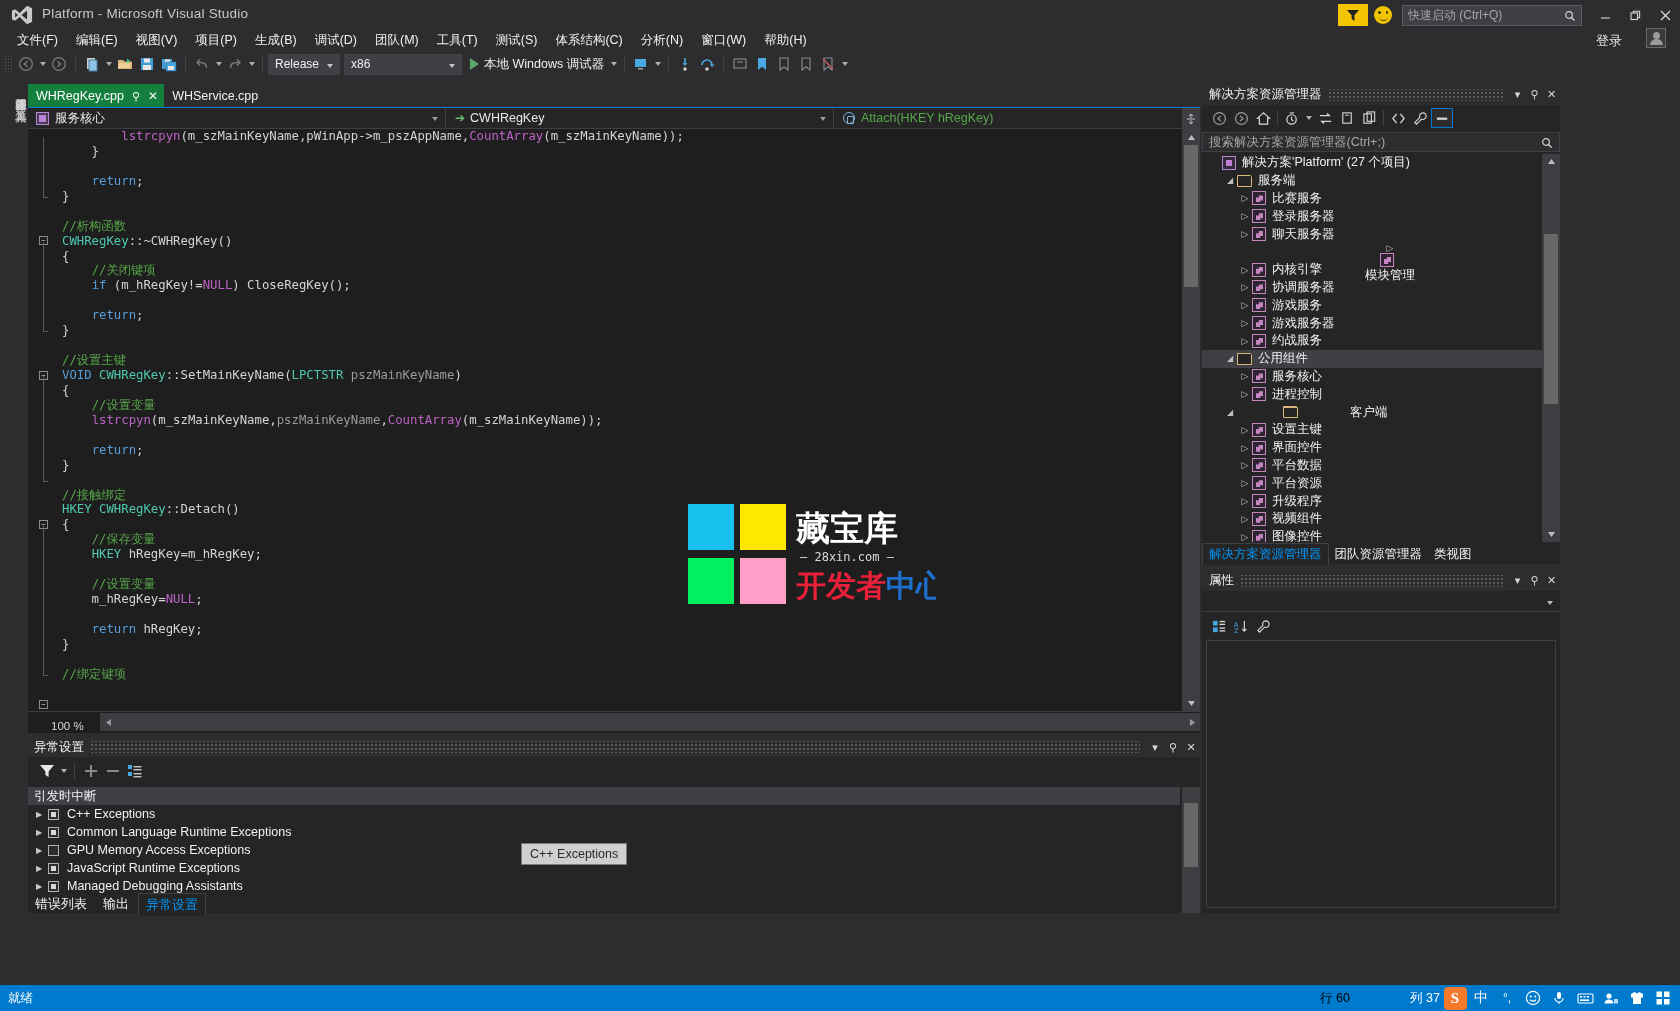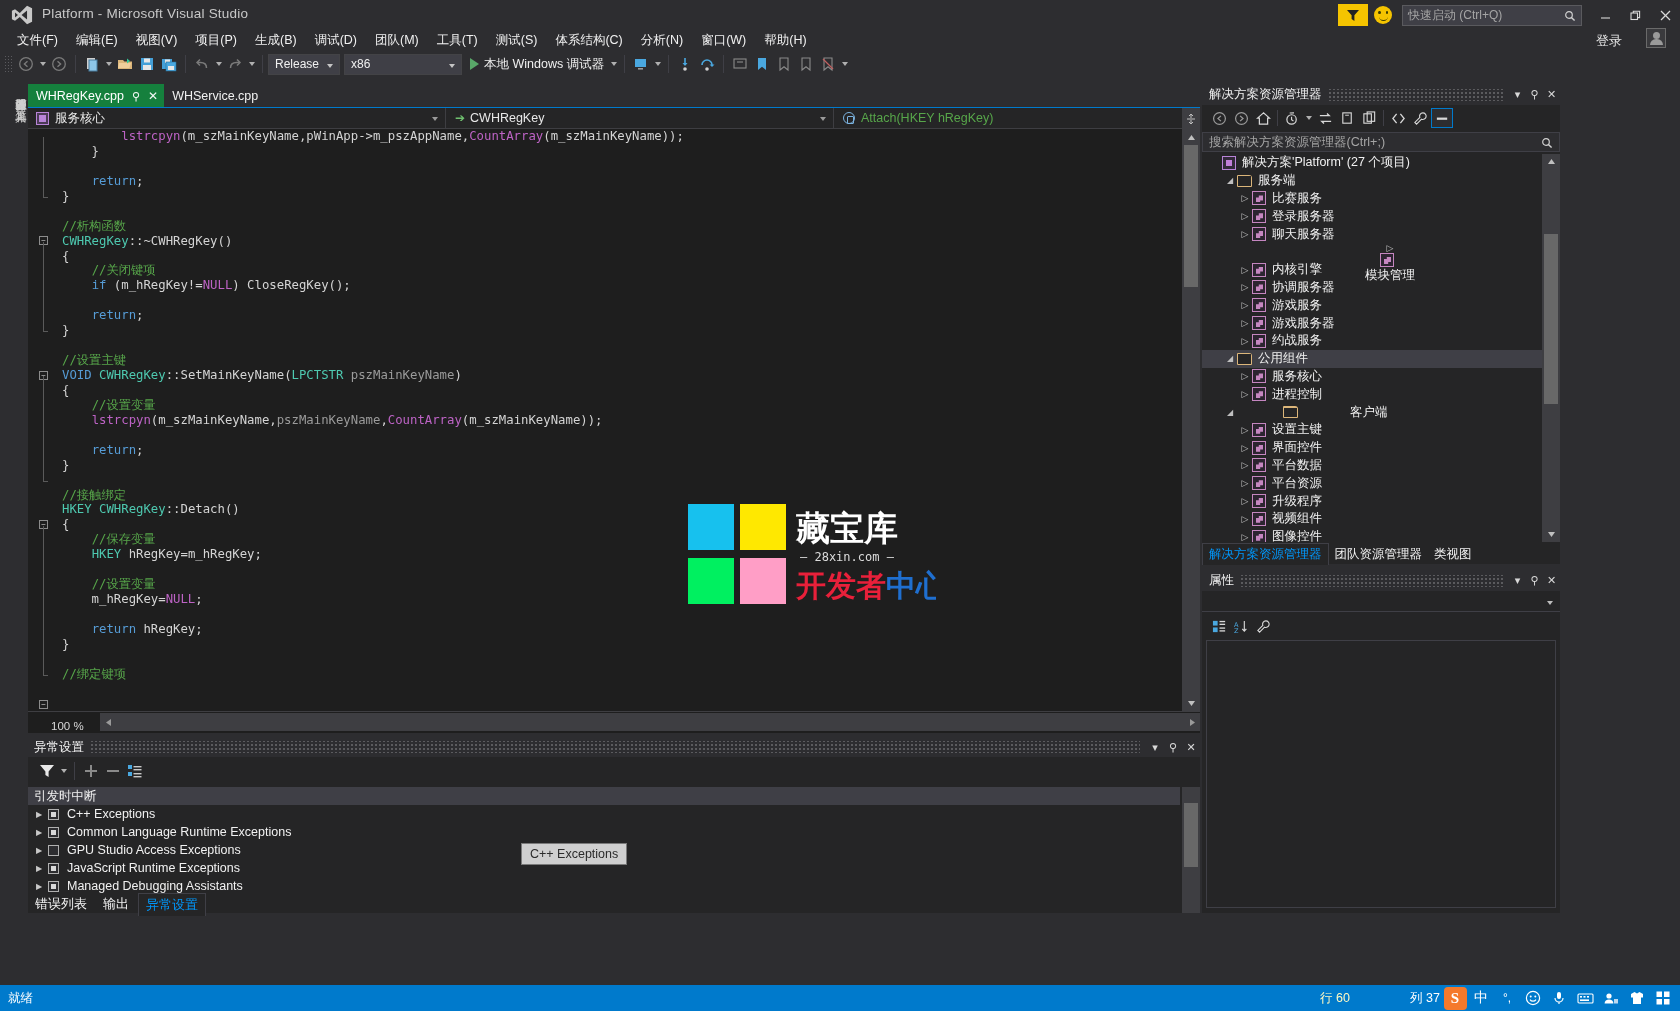--- a/index.html
+++ b/index.html
@@ -178,21 +178,21 @@
   .pr-combo { position:absolute; left:0; top:22px; width:358px; height:20px; background:#252526; border-bottom:1px solid #3f3f46; position:relative;}
   .pr-combo:after{content:"";position:absolute;right:7px;top:9px;border-left:3.5px solid transparent;border-right:3.5px solid transparent;border-top:4px solid #bdbdbd;}
   .pr-tools { position:absolute; left:0; top:44px; width:358px; height:24px; display:flex; align-items:center; padding-left:6px;}
   .pr-ico { width:22px; height:20px; display:flex; align-items:center; justify-content:center;}
   .pr-ico svg { width:15px; height:15px;}
   .pr-body { position:absolute; left:4px; top:70px; width:350px; height:268px; border:1px solid #3f3f46; background:#252526;}
 
   
   .status { position:absolute; left:0; bottom:0; width:1680px; height:26px; background:#007acc; display:flex; align-items:center;}
   .st-left { font-size:12.5px; color:#fff; padding-left:8px; }
-  .st-ln { position:absolute; left:1320px; font-size:12.5px; color:#fef9c3;}
+  .st-ln { position:absolute; left:1320px; font-size:12.5px; color:#000000;}
   .st-col{ position:absolute; left:1410px; font-size:12.5px; color:#fff;}
   .tray { position:absolute; right:0; top:0; height:26px; display:flex; align-items:center; padding-right:4px;}
   .tray-i { width:26px; height:26px; display:flex; align-items:center; justify-content:center; color:#fff;}
   .sogou { width:23px; height:23px; background:#f5792b; border-radius:4px; color:#fff; font-weight:bold;
            font-size:15px; display:flex; align-items:center; justify-content:center; font-family:"Liberation Serif",serif;}
 </style>
 </head>
 <body>
 
 <div id="app">
@@ -570,21 +570,21 @@
           <span class="txt">C++ Exceptions</span>
         </div>
         <div class="excp-row">
           <span class="tri">▶</span>
           <span class="chk filled"></span>
           <span class="txt">Common Language Runtime Exceptions</span>
         </div>
         <div class="excp-row">
           <span class="tri">▶</span>
           <span class="chk"></span>
-          <span class="txt">GPU Studio Access Exceptions</span>
+          <span class="txt">GPU Memory Access Exceptions</span>
         </div>
         <div class="excp-row">
           <span class="tri">▶</span>
           <span class="chk filled"></span>
           <span class="txt">JavaScript Runtime Exceptions</span>
         </div>
         <div class="excp-row">
           <span class="tri">▶</span>
           <span class="chk filled"></span>
           <span class="txt">Managed Debugging Assistants</span>

